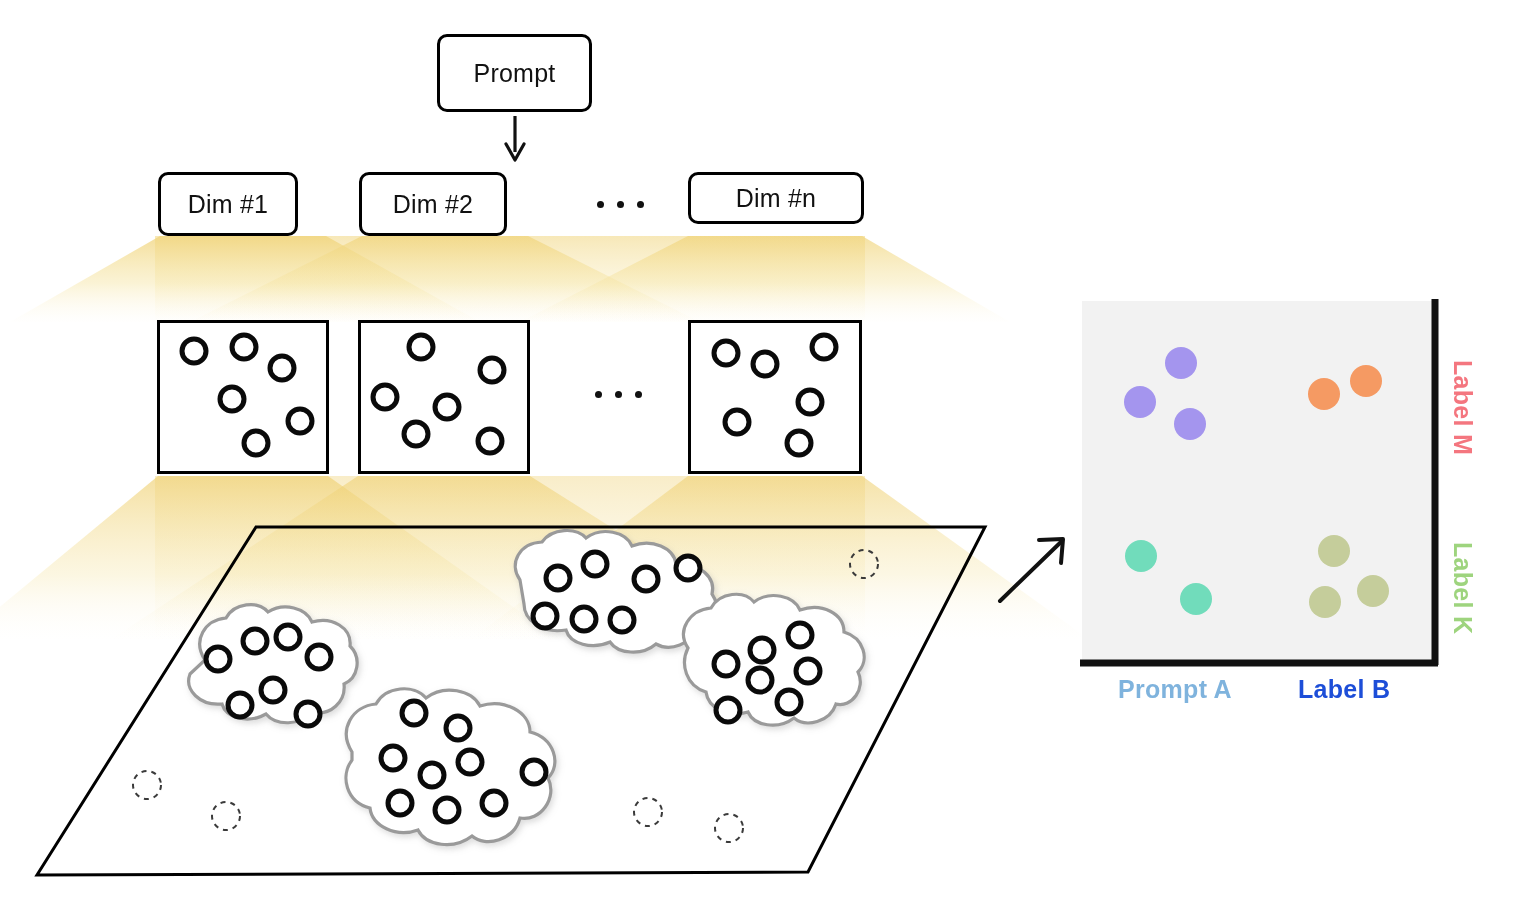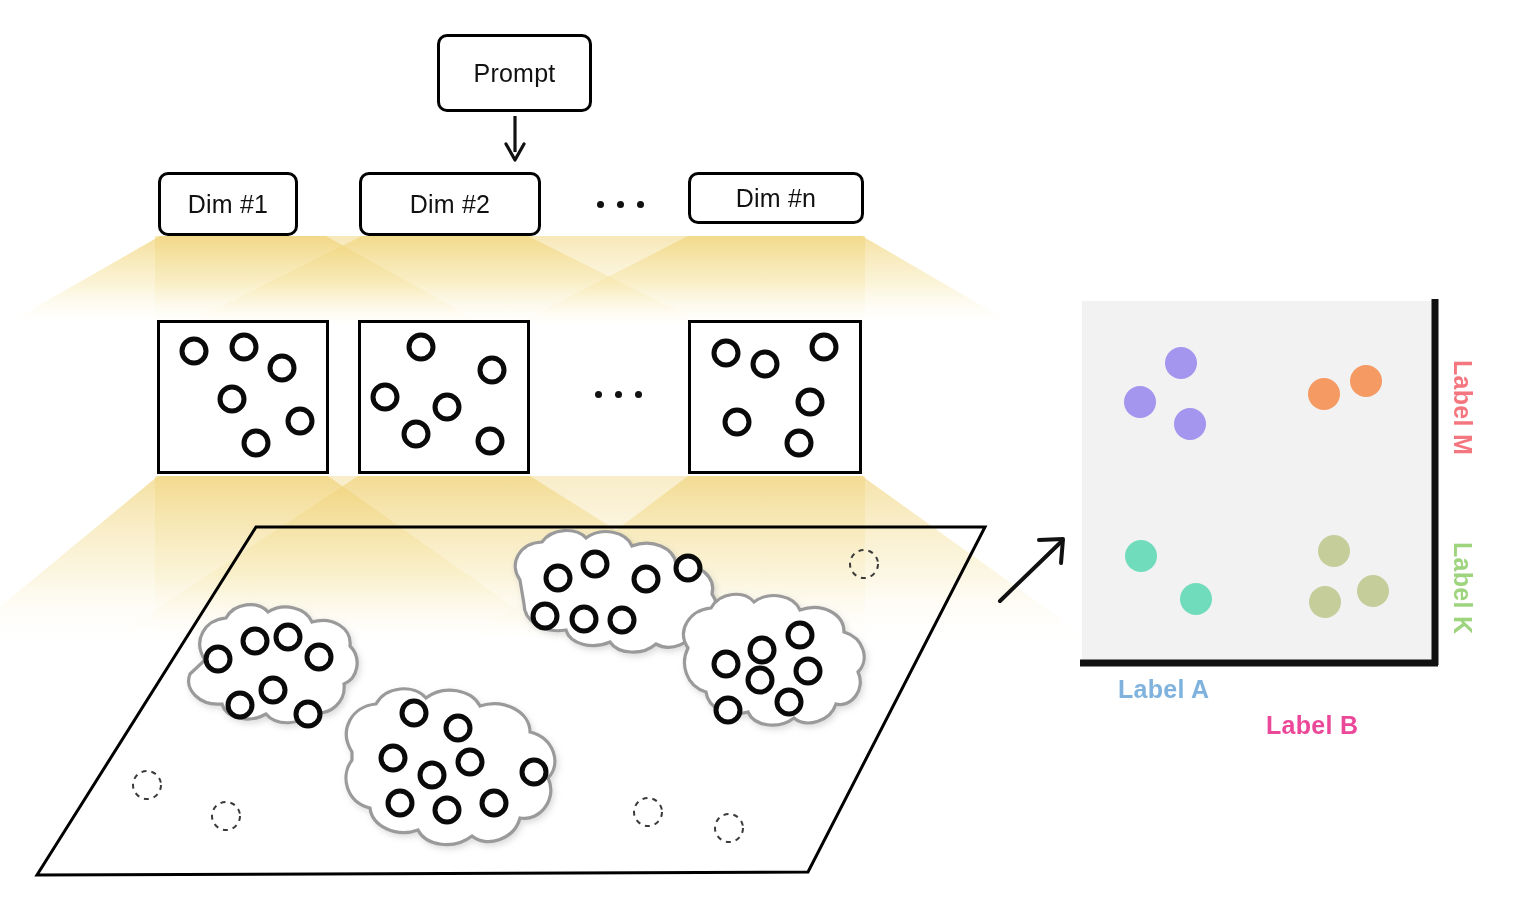--- a/index.html
+++ b/index.html
@@ -66,21 +66,21 @@
     </g>
   </svg>
 
   <div class="node-box" style="left:437px;top:34px;width:155px;height:78px;">
     <span>Prompt</span>
   </div>
 
   <div class="node-box dim-box" style="left:158px;top:172px;width:140px;height:64px;">
     <span>Dim #1</span>
   </div>
-  <div class="node-box dim-box" style="left:359px;top:172px;width:182px;height:64px;">
+  <div class="node-box dim-box" style="left:359px;top:172px;width:148px;height:64px;">
     <span>Dim #2</span>
   </div>
   <div class="node-box dim-box" style="left:688px;top:172px;width:176px;height:52px;">
     <span>Dim #n</span>
   </div>
 
   <div class="ell" style="left:575px;top:190px;width:90px;height:28px;">
     <i></i>
     <i></i>
     <i></i>
@@ -232,23 +232,23 @@
 
       <g fill="#c5cd9b">
         <circle cx="1334" cy="551" r="16"></circle>
         <circle cx="1325" cy="602" r="16"></circle>
         <circle cx="1373" cy="591" r="16"></circle>
       </g>
     </g>
   </svg>
 
   <div class="axis-label" style="left:1118px;top:675px;color:#7fb3dd;">
-    <span>Label A</span>
-  </div>
-  <div class="axis-label" style="left:1266px;top:675px;color:#ec4899;margin-top:36px;">
+    <span>Prompt A</span>
+  </div>
+  <div class="axis-label" style="left:1298px;top:675px;color:#1d4ed8;">
     <span>Label B</span>
   </div>
 
   <div class="axis-label vlabel" style="left:1477px;top:360px;color:#f4767f;">
     <span>Label M</span>
   </div>
   <div class="axis-label vlabel" style="left:1477px;top:542px;color:#9ed47e;">
     <span>Label K</span>
   </div>
 

